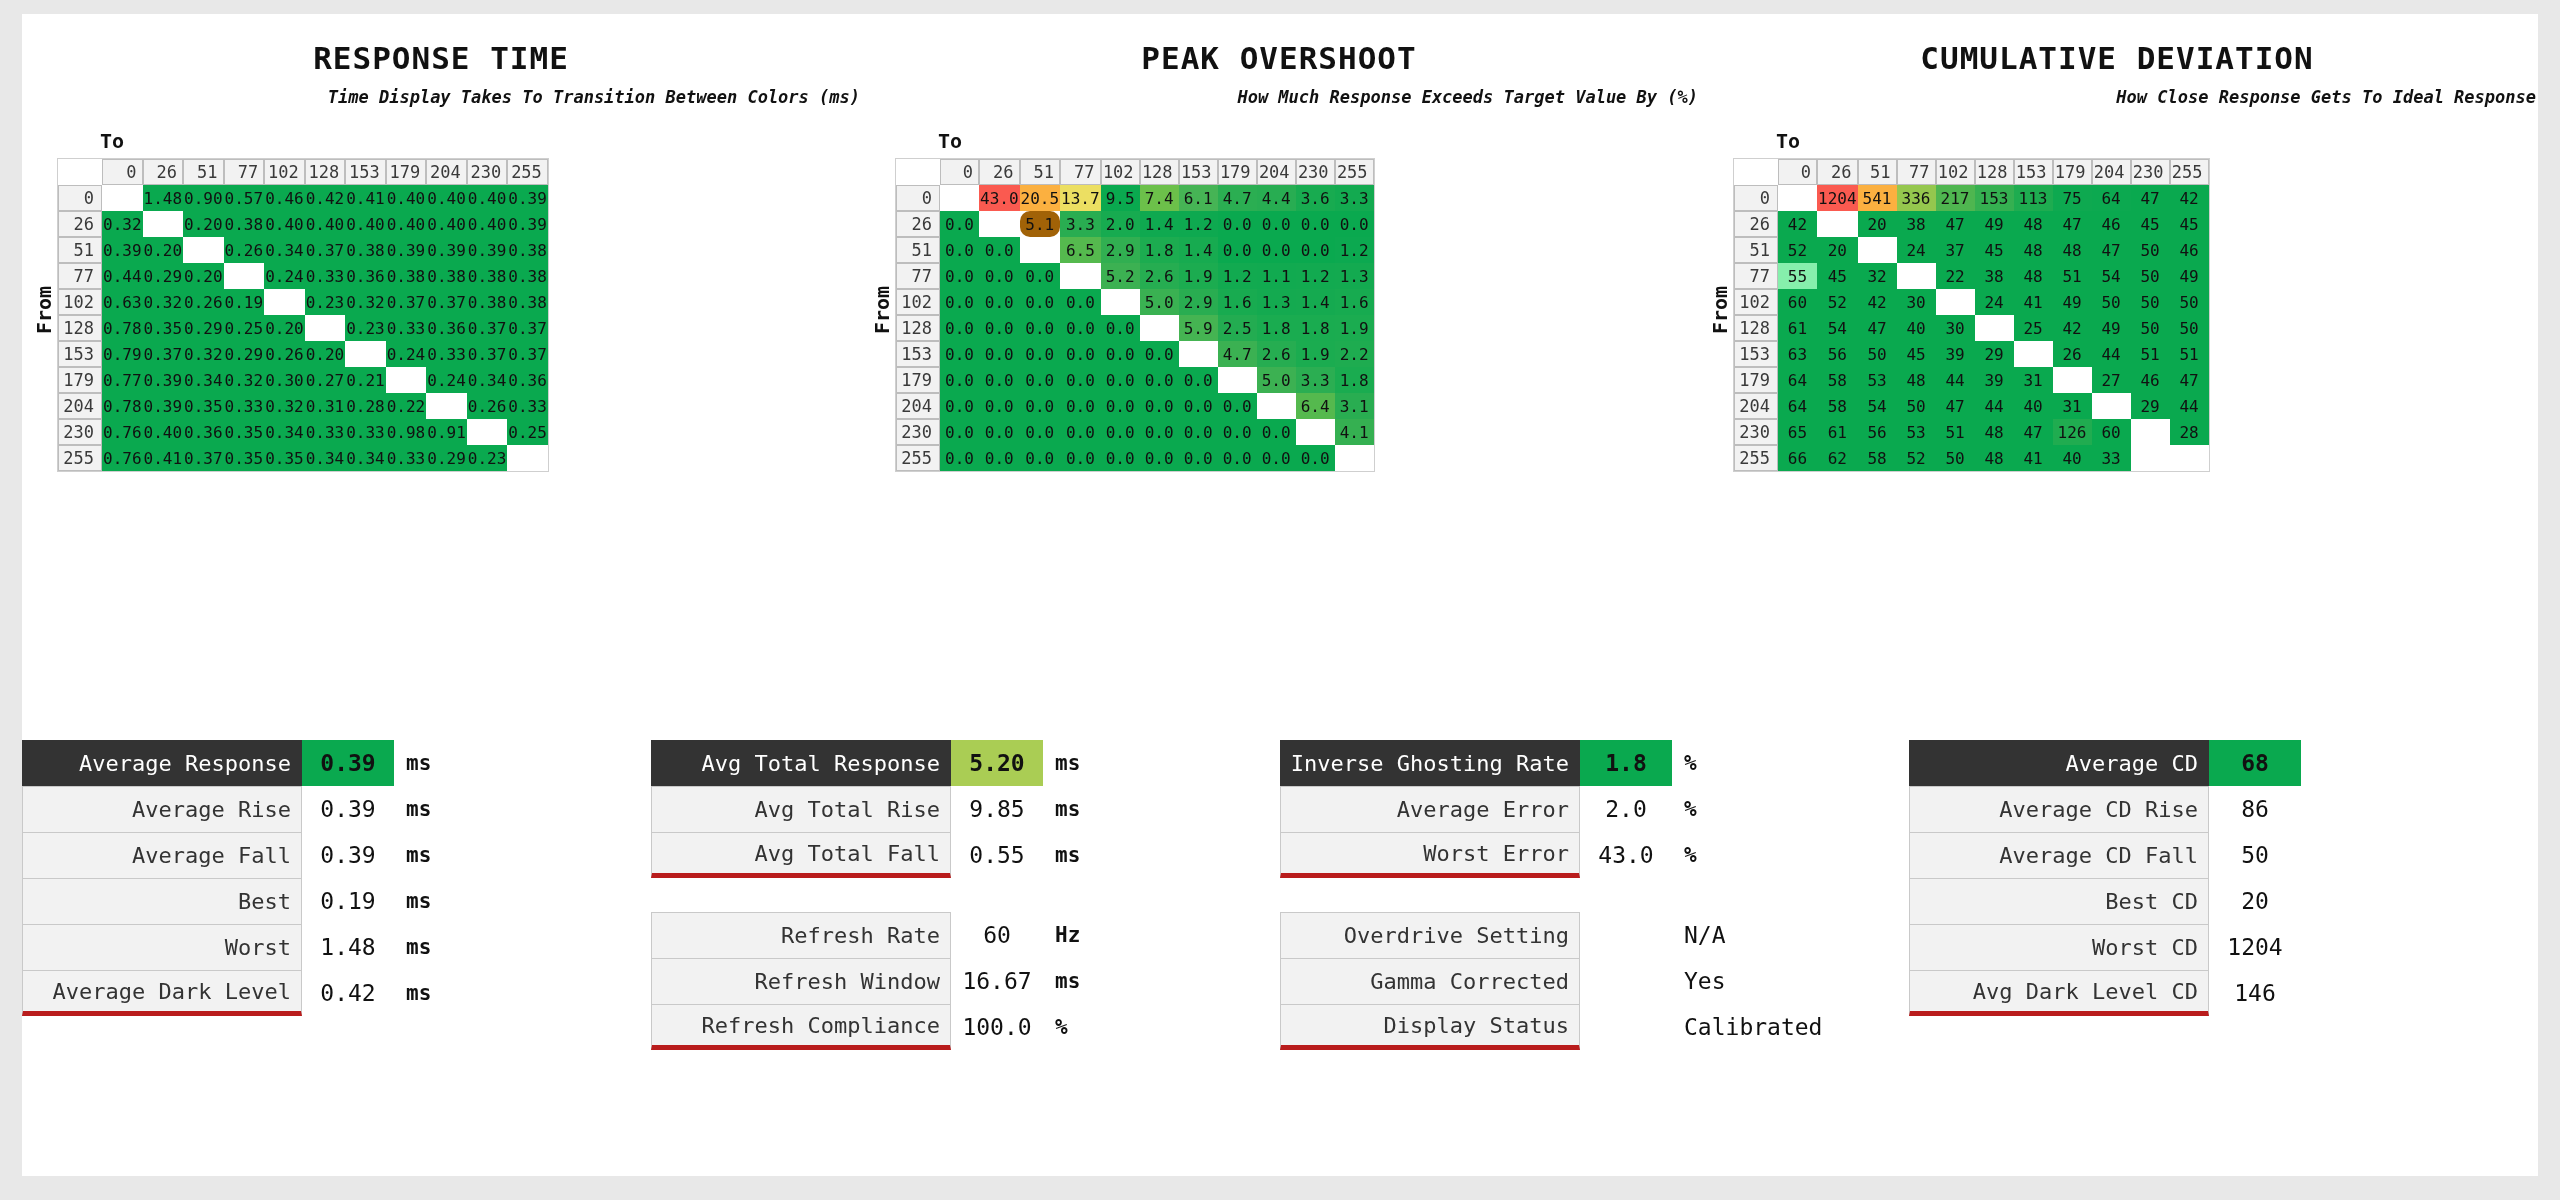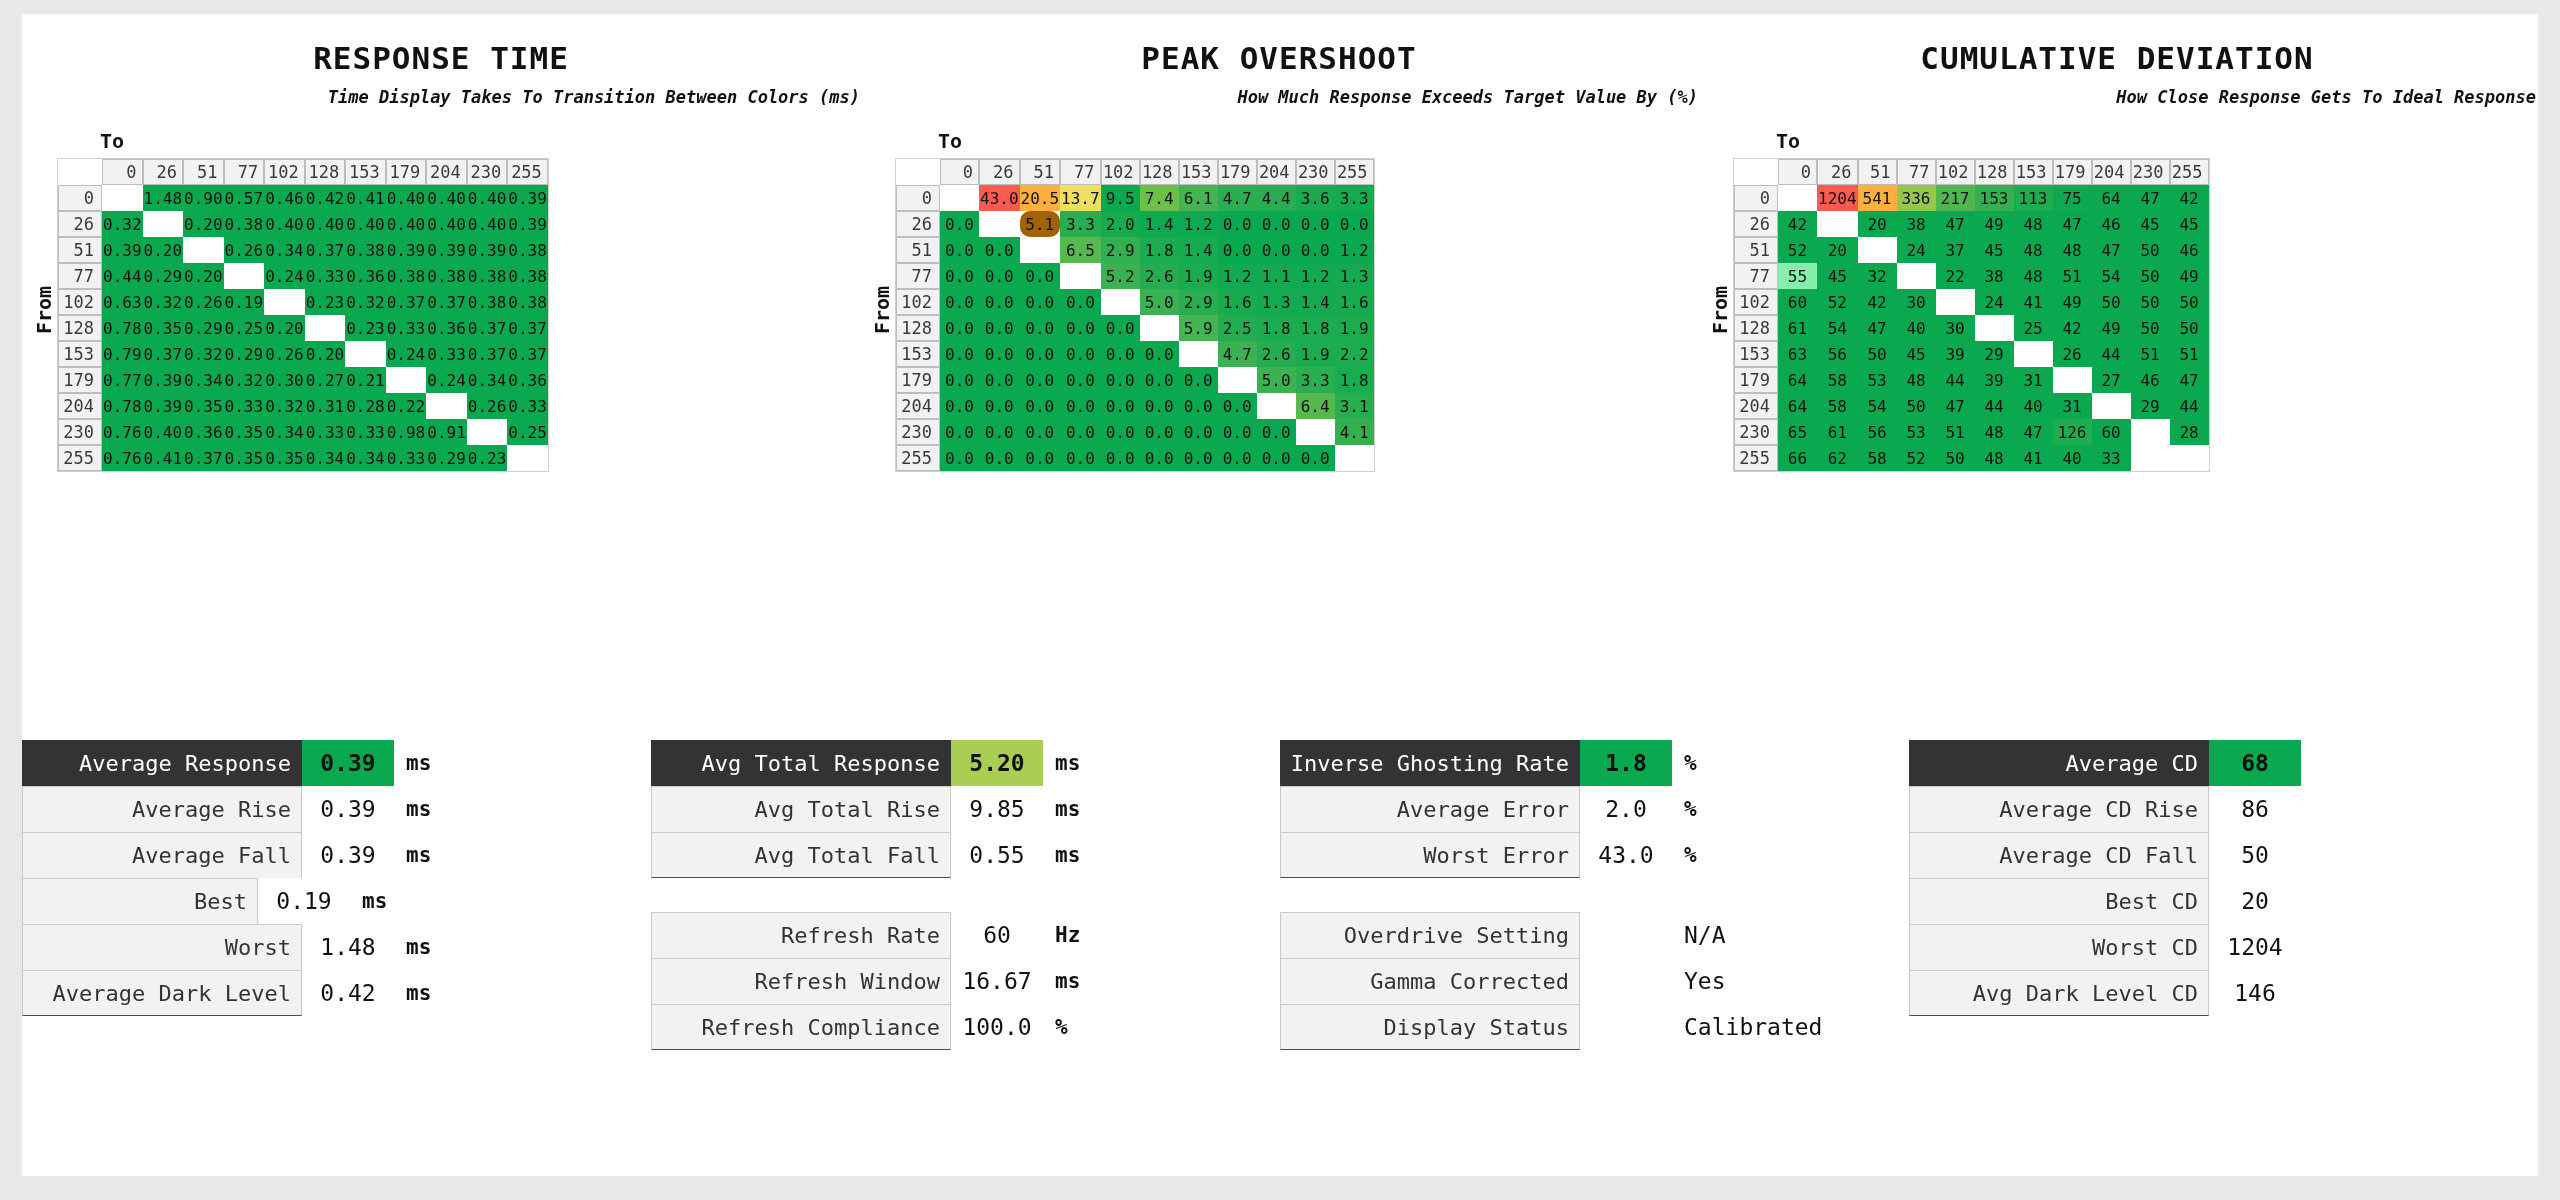--- a/index.html
+++ b/index.html
@@ -64,21 +64,21 @@
   }
   .statcol{width:629px;position:relative;}
   .sgroup{margin-top:0;}
   .sgroup.second{margin-top:34px;}
   .srow{display:flex;align-items:stretch;height:46px;}
   .slabel{
     background:#f2f2f2;border:1px solid #c9c9c9;border-bottom:none;
     display:flex;align-items:center;justify-content:flex-end;
     padding-right:10px;font-size:22px;color:#333;box-sizing:border-box;
   }
-  .srow:last-child .slabel{border-bottom:1px solid #b91c1c;}
+  .srow:last-child .slabel{border-bottom:5px solid #b91c1c;}
   .srow.head .slabel{
     background:#333333;color:#ffffff;border-color:#333333;
   }
   .sval{
     display:flex;align-items:center;justify-content:center;
     font-size:23px;color:#111;box-sizing:border-box;width:92px;
   }
   .srow.head .sval{font-weight:700;}
   .sunit{
     display:flex;align-items:center;justify-content:flex-start;
@@ -651,21 +651,21 @@
             <div class="slabel" style="width: 280px;">Average Rise</div>
             <div class="sval">0.39</div>
             <div class="sunit">ms</div>
           </div>
           <div class="srow">
             <div class="slabel" style="width: 280px;">Average Fall</div>
             <div class="sval">0.39</div>
             <div class="sunit">ms</div>
           </div>
           <div class="srow">
-            <div class="slabel" style="width: 236px;">Best</div>
+            <div class="slabel" style="width: 280px;">Best</div>
             <div class="sval">0.19</div>
             <div class="sunit">ms</div>
           </div>
           <div class="srow">
             <div class="slabel" style="width: 280px;">Worst</div>
             <div class="sval">1.48</div>
             <div class="sunit">ms</div>
           </div>
           <div class="srow">
             <div class="slabel" style="width: 280px;">Average Dark Level</div>

